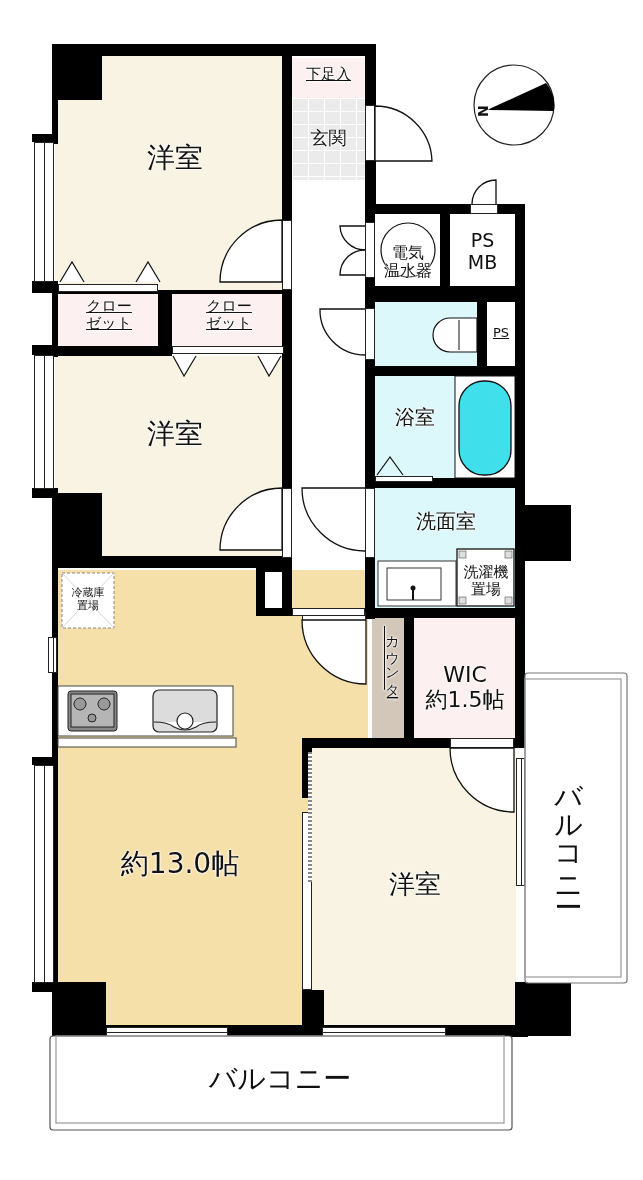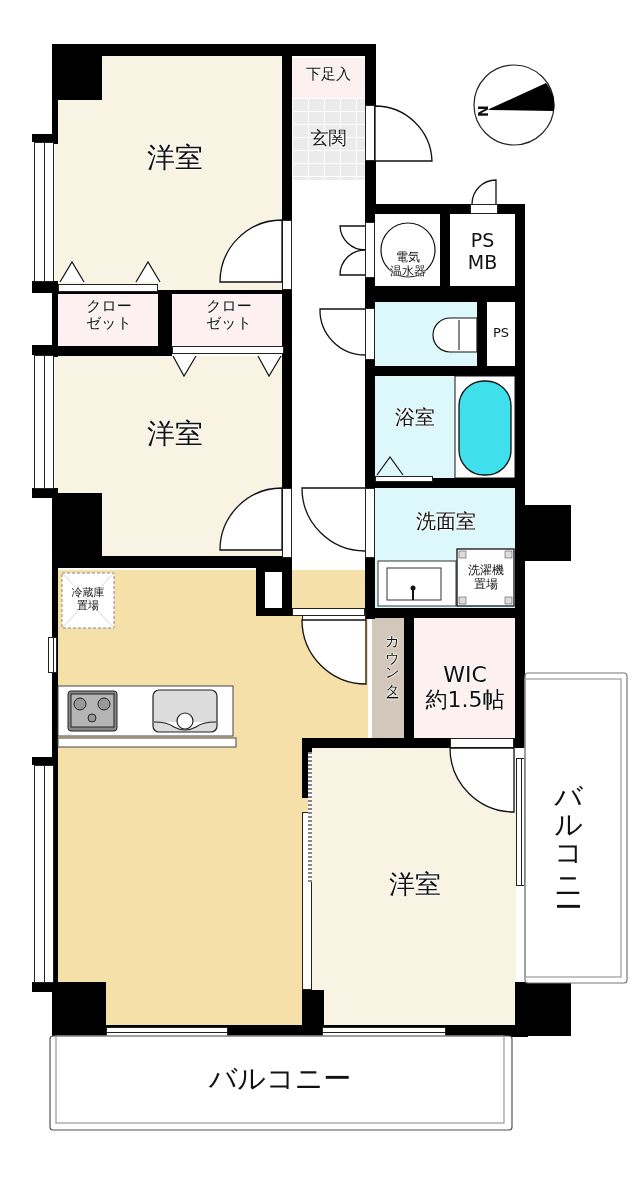--- a/index.html
+++ b/index.html
@@ -5,21 +5,21 @@
   html, body { margin:0; padding:0; background:#ffffff; }
   body { width:643px; height:1180px; position:relative; overflow:hidden;
          font-family:"DejaVu Sans","Liberation Sans",sans-serif; color:#111; }
   .abs { position:absolute; box-sizing:border-box; }
   .wall { position:absolute; background:#000; }
   .room { position:absolute; box-sizing:border-box; }
   .label { position:absolute; text-align:center; line-height:1.15; color:#111;
            text-shadow: 0 0 2px #fff, 0 0 2px #fff, 0 0 3px #fff; white-space:nowrap; }
   .big { font-size:28px;text-align:center; }
   .mid { font-size:20px; }
-  .sm  { font-size:15px; }
+  .sm  { font-size:15px;text-decoration:underline; }
   .xs  { font-size:11px; }
   .win { position:absolute; background:#fff; border:1px solid #222; box-sizing:border-box; }
   .winv::after { content:""; position:absolute; left:50%; top:0; bottom:0; border-left:1px solid #222; }
   .winh::after { content:""; position:absolute; top:50%; left:0; right:0; border-top:1px solid #222; }
   .door-open { position:absolute; background:#fff; border:1px solid #222; box-sizing:border-box; }
   svg.ov { position:absolute; left:0; top:0; pointer-events:none; }
 </style>
 </head>
 <body>
 
@@ -197,43 +197,44 @@
   <div>ゼット</div>
 </div>
 <div class="label sm" style="left:175px;top:298px;width:108px;">
   <div>クロー</div>
   <div>ゼット</div>
 </div>
 <div class="label big" style="left:100px;top:418px;width:150px;">
   <div>洋室</div>
 </div>
 <div class="label big" style="left:95px;top:848px;width:170px;">
+  <div>約13.0帖</div>
 </div>
 <div class="label big" style="left:340px;top:870px;width:150px;font-size:26px;">
   <div>洋室</div>
 </div>
 <div class="label mid" style="left:414px;top:662px;width:102px;font-size:22px;">
   <div>WIC</div>
   <div>約1.5帖</div>
 </div>
 <div class="label sm" style="left:375px;top:626px;width:26px;writing-mode:vertical-rl;font-size:14px;">カウンター</div>
 <div class="label sm" style="left:292px;top:66px;width:73px;">下足入</div>
 <div class="label mid" style="left:292px;top:128px;width:73px;font-size:18px;">玄関</div>
-<div class="label xs" style="left:382px;top:251px;width:52px;font-size:12px;">
+<div class="label xs" style="left:382px;top:244px;width:52px;font-size:16px;">
   <div>電気</div>
   <div>温水器</div>
 </div>
 <div class="label mid" style="left:450px;top:230px;width:65px;font-size:19px;">
   <div>PS</div>
   <div>MB</div>
 </div>
 <div class="label sm" style="left:487px;top:326px;width:28px;font-size:13px;">PS</div>
 <div class="label mid" style="left:378px;top:406px;width:74px;">浴室</div>
 <div class="label mid" style="left:378px;top:510px;width:136px;">洗面室</div>
-<div class="label xs" style="left:458px;top:564px;width:56px;font-size:12px;">
+<div class="label xs" style="left:458px;top:564px;width:56px;font-size:15px;">
   <div>洗濯機</div>
   <div>置場</div>
 </div>
 <div class="label xs" style="left:62px;top:587px;width:52px;font-size:11px;">
   <div>冷蔵庫</div>
   <div>置場</div>
 </div>
 <div class="label big" style="left:548px;top:765px;width:36px;writing-mode:vertical-rl;font-size:28px;">バルコニー</div>
 <div class="label big" style="left:180px;top:1063px;width:200px;font-size:28px;">バルコニー</div>
 

